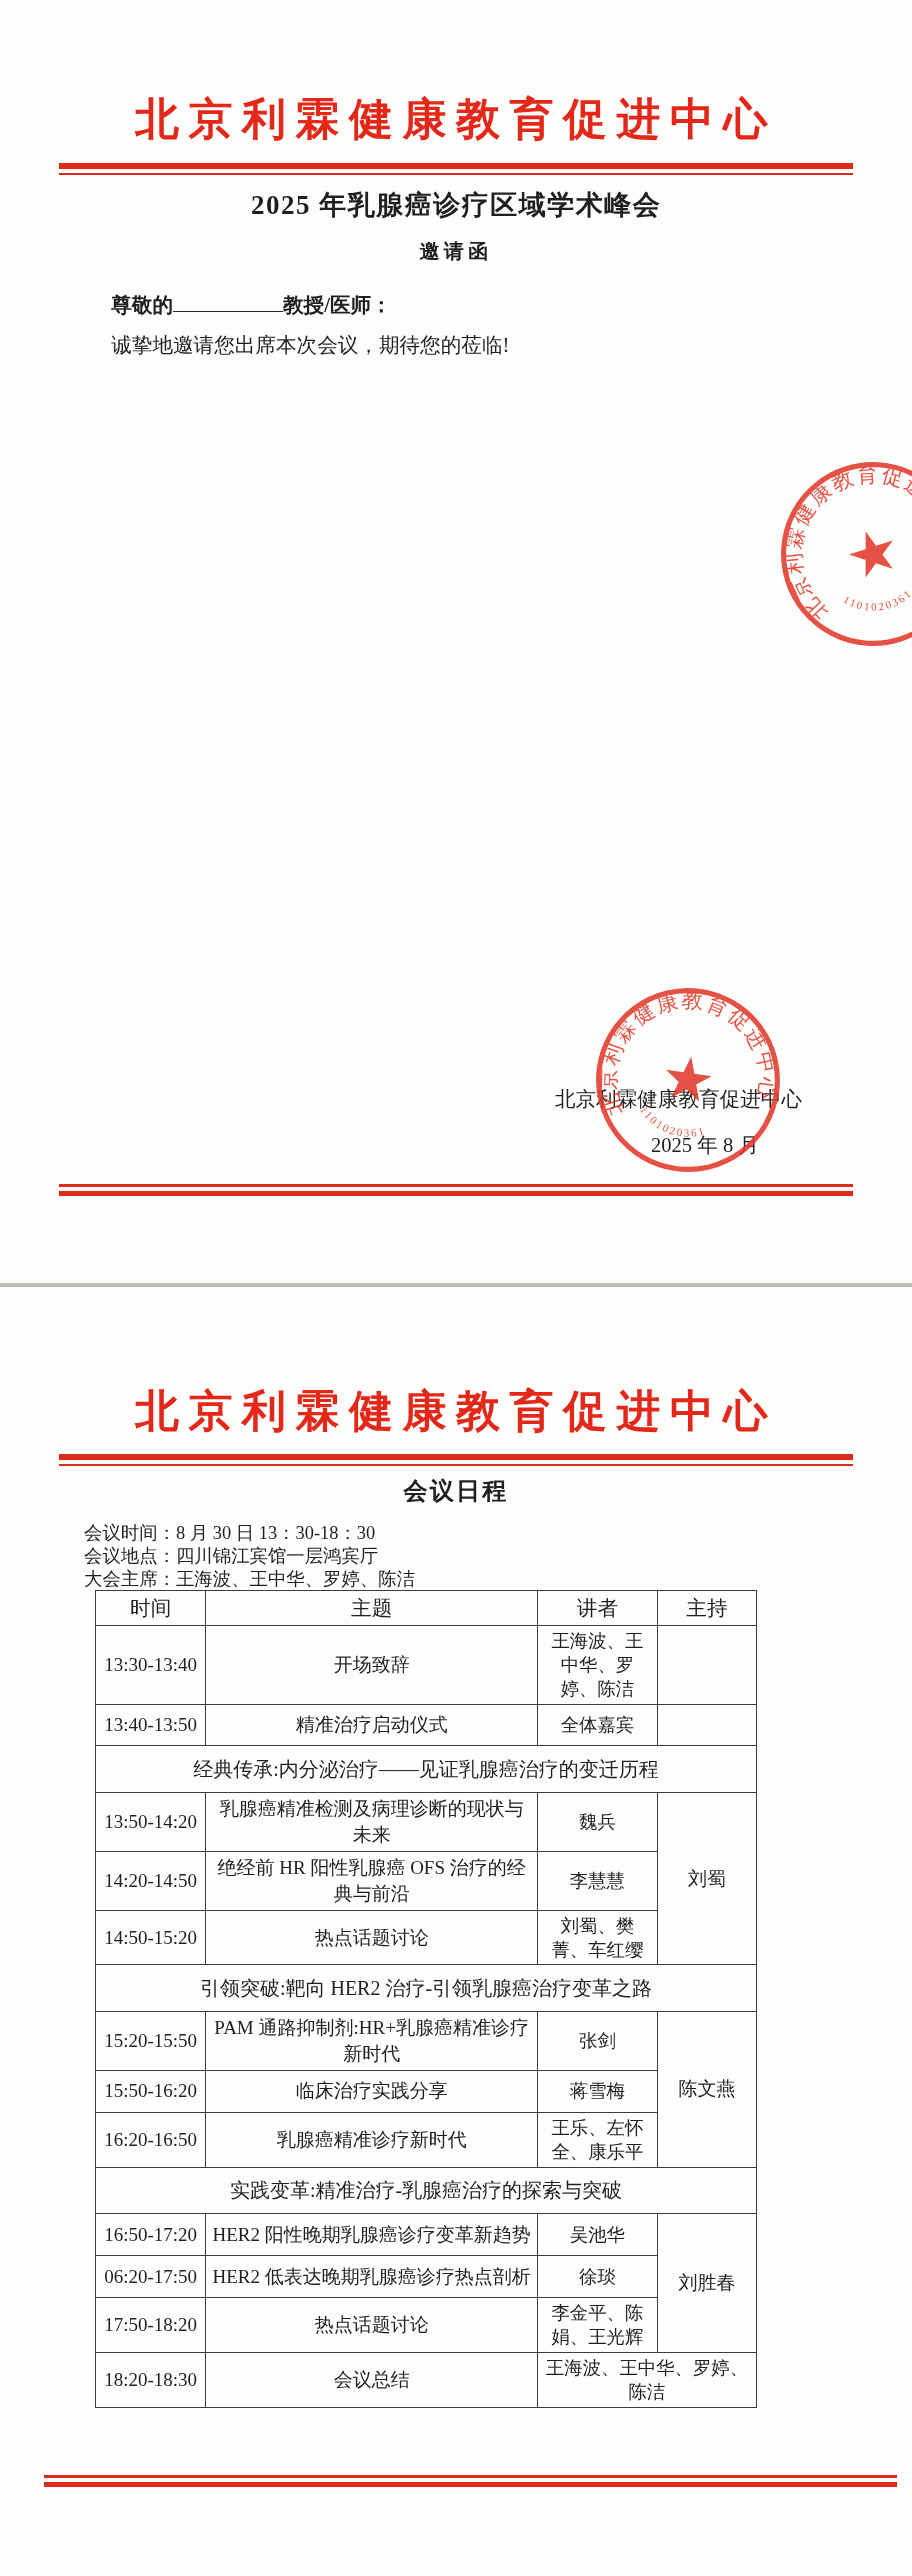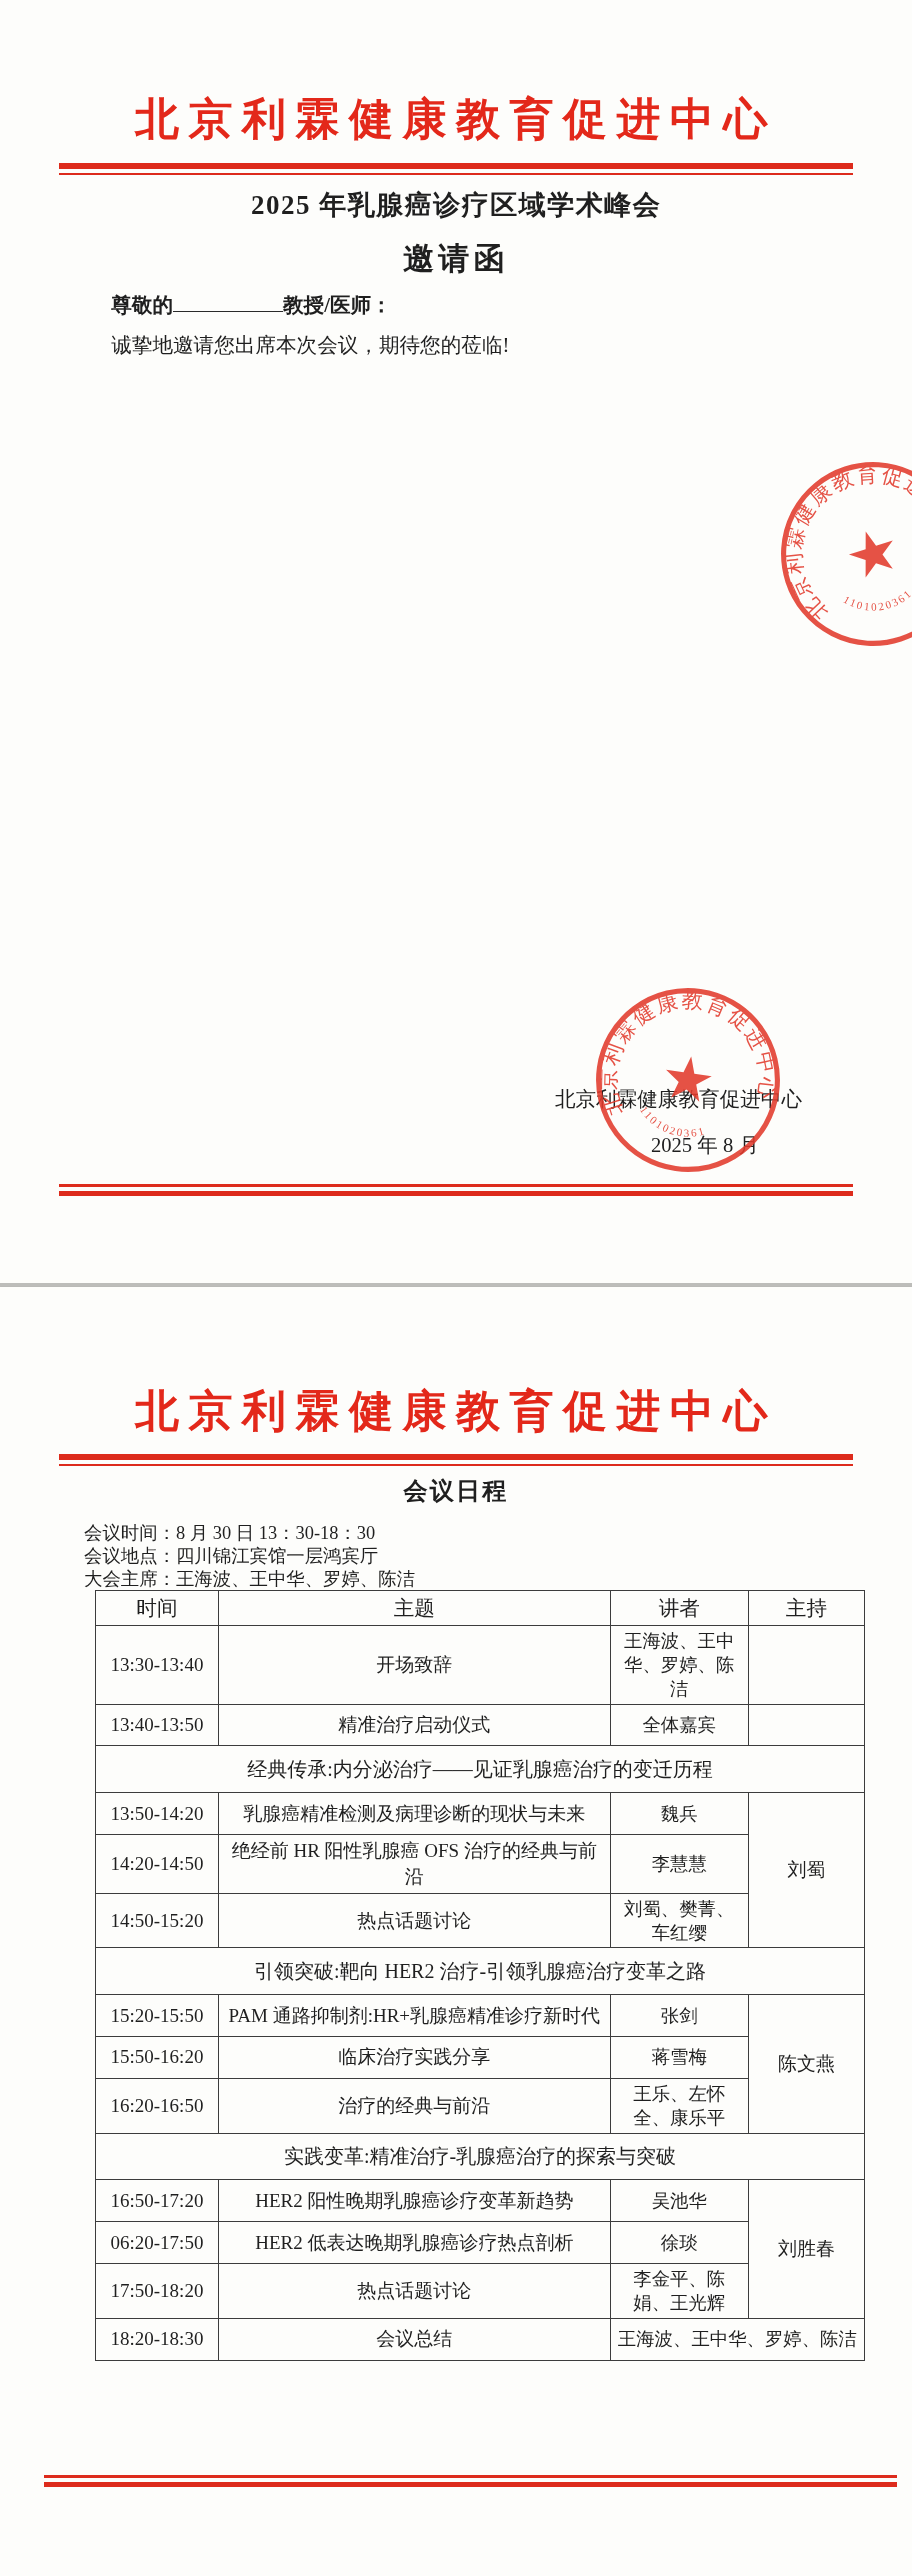--- a/index.html
+++ b/index.html
@@ -15,21 +15,21 @@
             white-space:nowrap;}
   .rule{position:absolute;left:59px;right:59px;}
   .rule .bar-a{height:5.9px;background:#dd2b1c;}
   .rule .bar-b{height:2.9px;background:#dd2b1c;margin-top:3.7px;}
   .rule.footer .bar-a{height:2.9px;}
   .rule.footer .bar-b{height:5.1px;margin-top:4.4px;}
 
   .doc-title{position:absolute;left:0;right:0;text-align:center;
              font-size:27px;font-weight:bold;letter-spacing:1.5px;}
   .sub-title{position:absolute;left:0;right:0;text-align:center;
-             font-size:31px;font-weight:bold;letter-spacing:4.4px;}
+             font-size:20px;font-weight:bold;letter-spacing:4.4px;}
 
   .body-copy{position:absolute;top:285px;left:70px;right:66px;
              font-size:20.6px;line-height:40px;text-align:justify;}
   .body-copy p{margin:0;text-indent:2em;}
   .salutation{text-indent:0;font-weight:bold;}
   .blank-line{display:inline-block;width:110px;border-bottom:1.5px solid #2a2a2a;
               height:20.6px;vertical-align:baseline;}
   .num-list{position:absolute;top:806px;left:94px;right:66px;font-size:20.6px;}
   .num-list div{height:38px;line-height:38px;}
 
@@ -38,21 +38,21 @@
 
   .stamp-slot{position:absolute;width:192px;height:192px;pointer-events:none;}
   .stamp1{left:777px;top:458px;transform:rotate(-18deg);}
   .stamp2{left:592px;top:984px;transform:rotate(8deg);}
 
   .agenda-title{position:absolute;left:0;right:0;text-align:center;
                 font-size:24px;font-weight:bold;letter-spacing:2.2px;}
   .meta{position:absolute;top:1522px;left:84px;font-size:18.4px;line-height:23px;}
 
   table.agenda{position:absolute;top:1589px;left:95px;border-collapse:collapse;
-               width:770px;font-size:19px;}
+               width:662px;font-size:19px;}
   table.agenda td,table.agenda th{border:1.5px solid #3c3c3c;text-align:center;
                padding:2.9px 4.4px;font-weight:normal;vertical-align:middle;}
   table.agenda th{height:25px;font-size:20.6px;}
   td.c-time{width:115px;}
   td.c-topic{width:391px;}
   td.c-speaker{width:131px;font-size:18.4px;line-height:24px;}
   td.c-host{width:109px;}
   tr.session td{height:35px;}
   tr.section-row td{height:40px;font-size:20px;}
   .page-gap{position:absolute;top:1283px;left:0;width:100%;height:3.7px;background:#bdbdba;}
@@ -177,21 +177,21 @@
             <td class="c-speaker">张剑</td>
             <td class="c-host" rowspan="3">陈文燕</td>
           </tr>
           <tr class="session">
             <td class="c-time">15:50-16:20</td>
             <td class="c-topic">临床治疗实践分享</td>
             <td class="c-speaker">蒋雪梅</td>
           </tr>
           <tr class="session">
             <td class="c-time">16:20-16:50</td>
-            <td class="c-topic">治疗的经典与前沿</td>
+            <td class="c-topic">乳腺癌精准诊疗新时代</td>
             <td class="c-speaker">王乐、左怀全、康乐平</td>
           </tr>
           <tr class="section-row">
             <td colspan="4">实践变革:精准治疗-乳腺癌治疗的探索与突破</td>
           </tr>
           <tr class="session">
             <td class="c-time">16:50-17:20</td>
             <td class="c-topic">HER2 阳性晚期乳腺癌诊疗变革新趋势</td>
             <td class="c-speaker">吴池华</td>
             <td class="c-host" rowspan="3">刘胜春</td>

